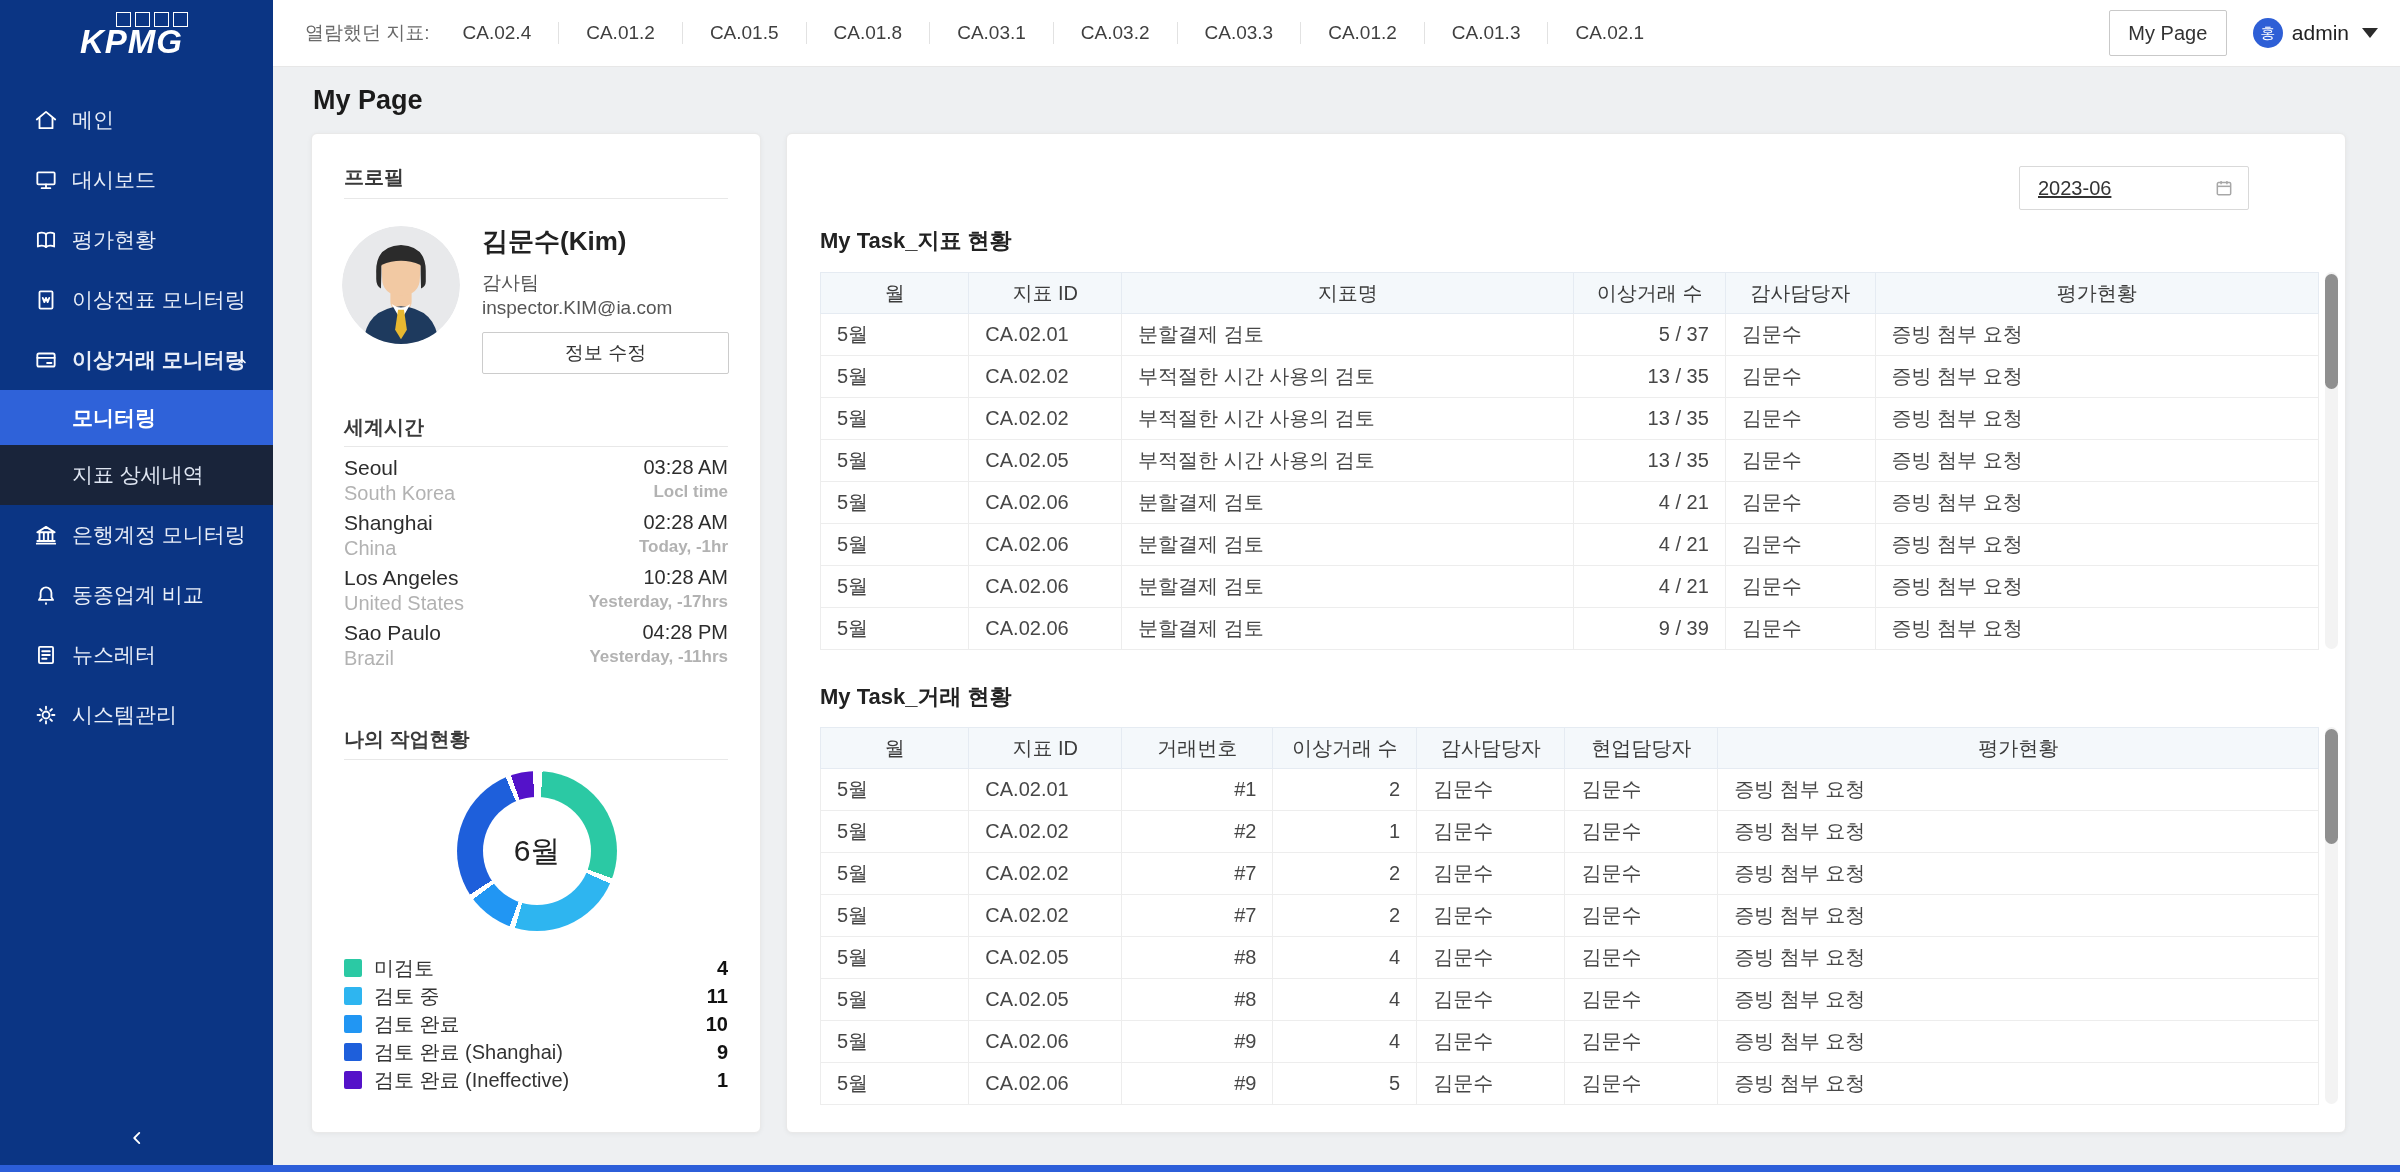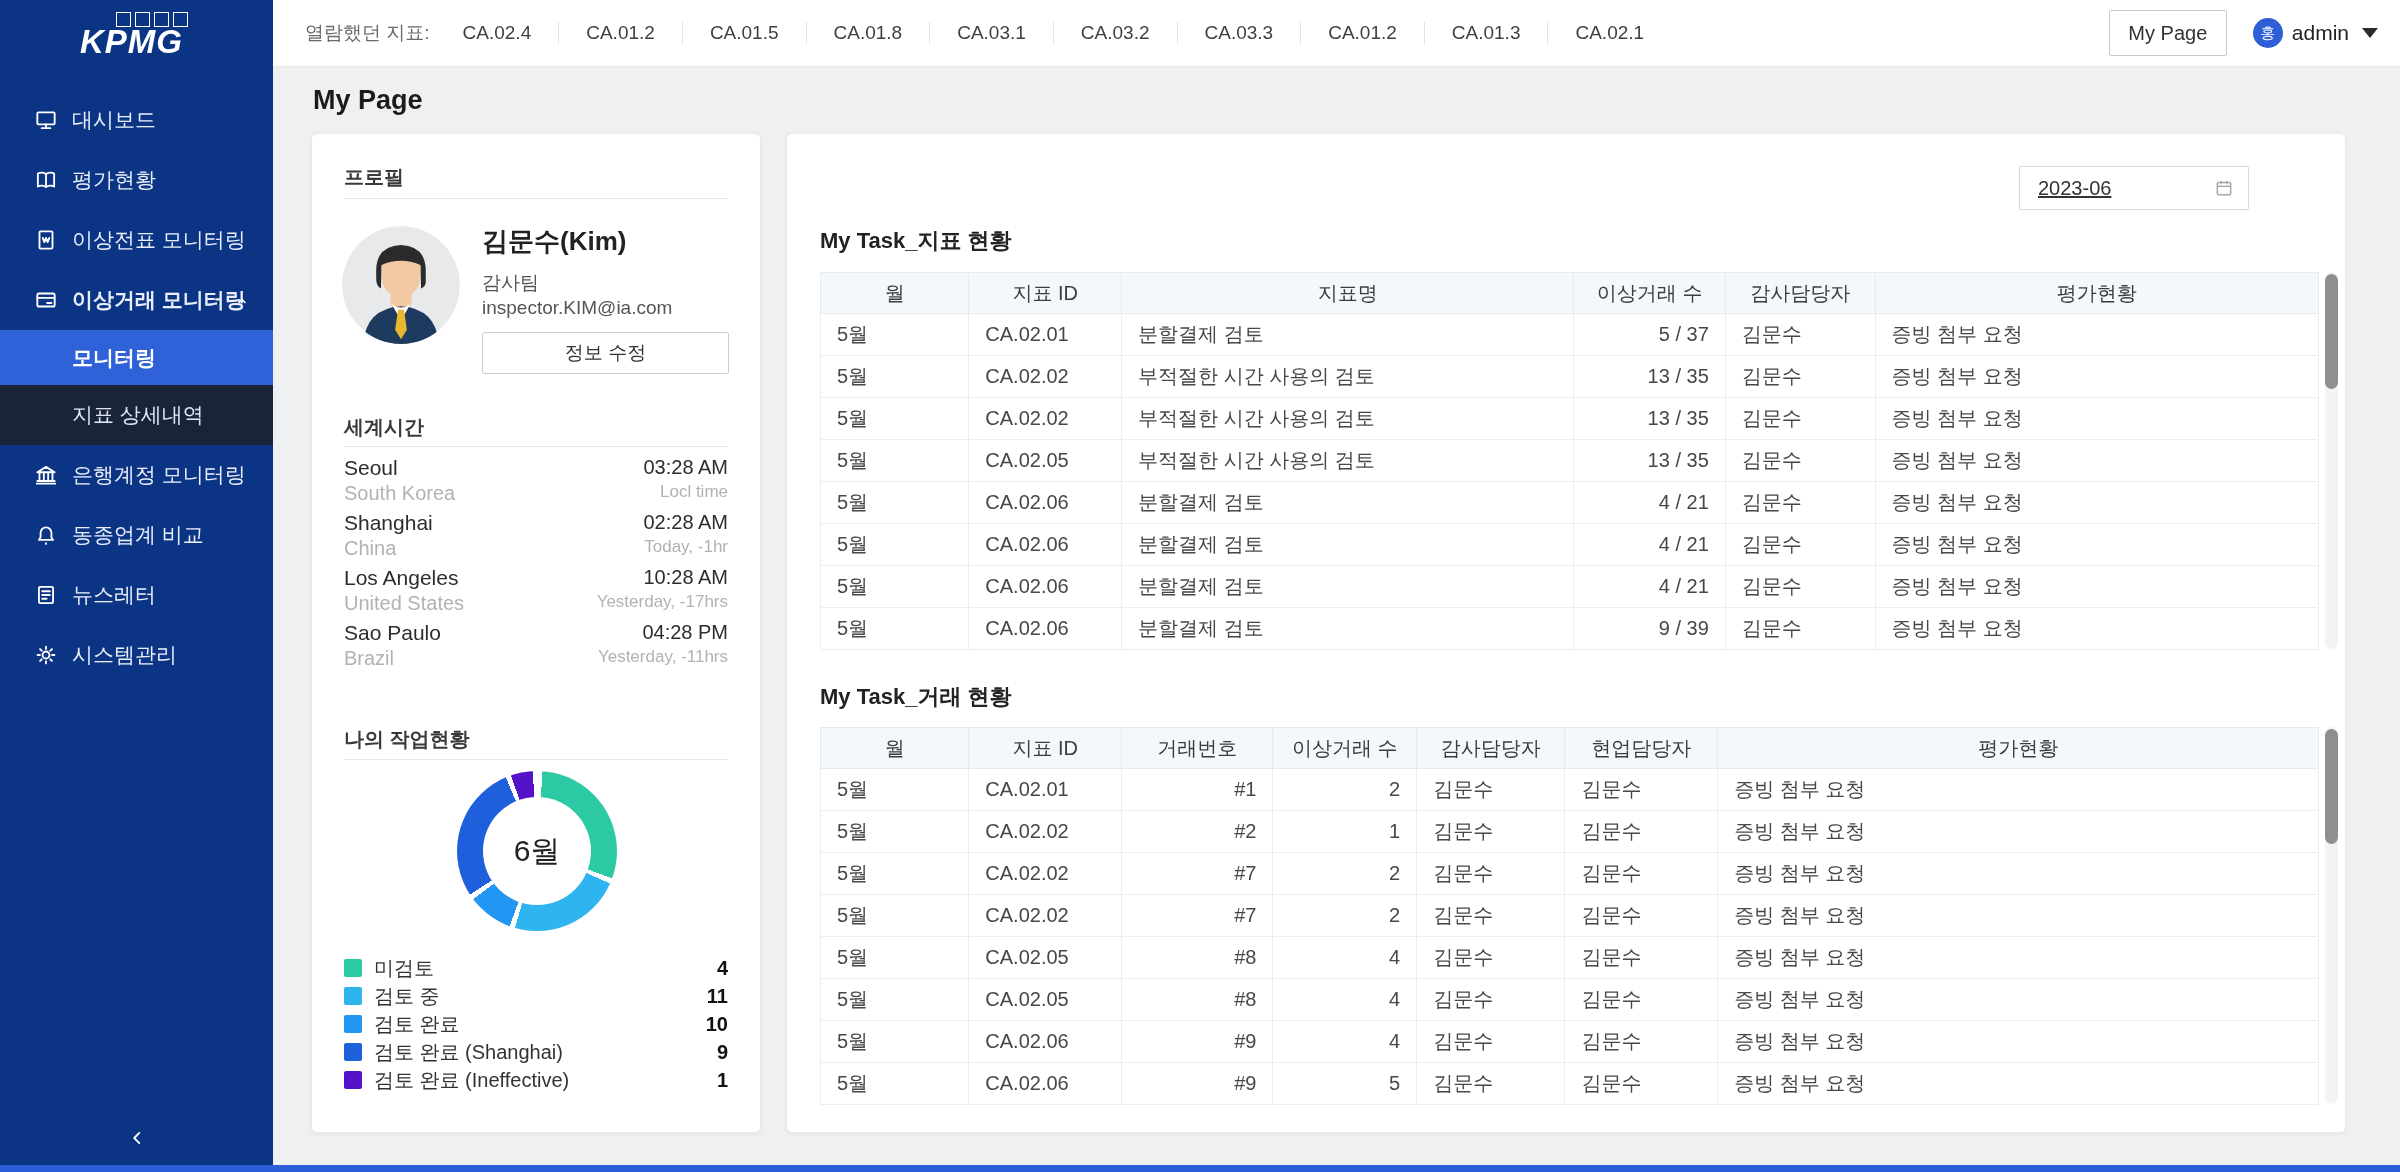--- a/index.html
+++ b/index.html
@@ -51,21 +51,21 @@
   .profile-name { position:absolute; left:170px; top:90px; font-size:26px; font-weight:600; color:#222; }
   .profile-team { position:absolute; left:170px; top:136px; font-size:19px; color:#555; }
   .profile-email { position:absolute; left:170px; top:163px; font-size:19px; color:#555; }
   .edit-btn { position:absolute; left:170px; top:198px; width:247px; height:42px; background:#fff; border:1px solid #ccc; border-radius:2px; font-size:19px; color:#333; font-family:inherit; cursor:pointer; }
   
   .clock-list { position:absolute; left:32px; right:32px; top:322px; }
   .clock-row { position:relative; height:55px; }
   .clock-city { font-size:21px; color:#2d2d2d; font-weight:500; }
   .clock-country { font-size:20px; color:#b2b2b2; margin-top:2px; }
   .clock-time { position:absolute; right:0; top:0; font-size:20px; color:#2d2d2d; }
-  .clock-note { position:absolute; right:0; top:26px; font-size:17px; color:#b2b2b2; }
+  .clock-note { position:absolute; right:0; top:26px; font-size:17px; color:#b2b2b2;font-weight:bold; }
   
   .donut { position:absolute; left:145px; top:637px; width:160px; height:160px; border-radius:50%; }
   .donut-hole { position:absolute; inset:26px; background:#fff; border-radius:50%; display:flex; align-items:center; justify-content:center; }
   .donut-label { font-size:30px; color:#222; }
   .legend { position:absolute; left:32px; right:32px; top:820px; }
   .legend-row { display:flex; align-items:center; height:28px; }
   .legend-chip { width:18px; height:18px; border-radius:2px; margin-right:12px; flex:none; }
   .legend-label { font-size:20px; color:#333; }
   .legend-value { margin-left:auto; font-size:20px; font-weight:600; color:#111; }
   
@@ -90,20 +90,27 @@
     <div class="logo-squares">
         <span></span>
         <span></span>
         <span></span>
         <span></span>
       </div>
     <div class="logo-text">KPMG</div>
   </div>
   <nav class="menu" id="side-menu">
       <div class="menu-item">
+        <span class="mi-icon"><svg viewBox="0 0 24 24" fill="none" stroke="#fff" stroke-width="1.7" stroke-linecap="round" stroke-linejoin="round">
+            <path d="M3.5 11.5 12 4.5 20.5 11.5"></path>
+            <path d="M6 10v9.5h12V10"></path>
+          </svg></span>
+        <span class="mi-label">메인</span>
+      </div>
+      <div class="menu-item">
         <span class="mi-icon"><svg viewBox="0 0 24 24" fill="none" stroke="#fff" stroke-width="1.7" stroke-linecap="round">
             <rect x="4" y="5" width="16" height="11" rx="1"></rect>
             <line x1="12" y1="16" x2="12" y2="19"></line>
             <line x1="8" y1="19.5" x2="16" y2="19.5"></line>
           </svg></span>
         <span class="mi-label">대시보드</span>
       </div>
       <div class="menu-item">
         <span class="mi-icon"><svg viewBox="0 0 24 24" fill="none" stroke="#fff" stroke-width="1.7" stroke-linecap="round" stroke-linejoin="round">
             <path d="M12 6.5C10 5 6.5 5 4.5 6V18c2-1 5.5-1 7.5.5 2-1.5 5.5-1.5 7.5-.5V6c-2-1-5.5-1-7.5.5Z"></path>

